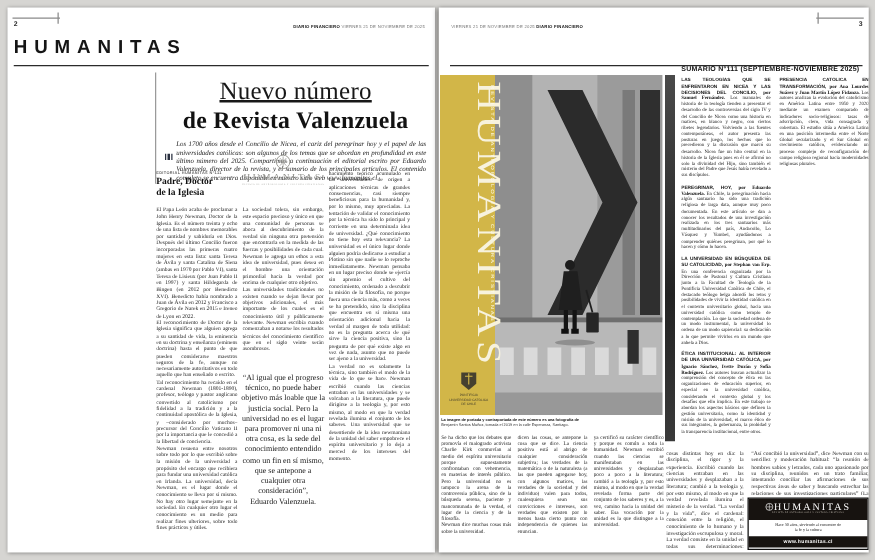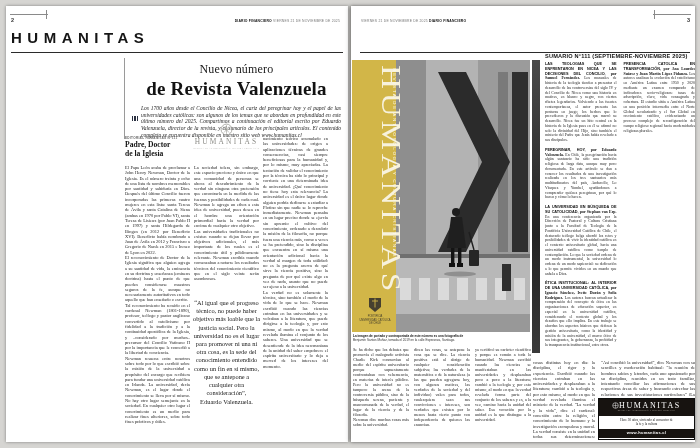--- a/index.html
+++ b/index.html
@@ -18,21 +18,21 @@
   .tophead { position:absolute; top:13px; font:3.4px "Liberation Sans",sans-serif; color:#777; letter-spacing:.2px; }
   .tophead b { color:#111; }
 
   .section-title { position:absolute; top:23px; left:5px;
     font:700 15px "Liberation Sans",sans-serif; letter-spacing:5.5px; color:#151515; }
   .rule { position:absolute; border-top:1.2px solid #2b2b2b; }
 
   
   .head-block { position:absolute; top:52px; left:118px; width:219px;
     border-left:1px solid #9a9a9a; padding:4px 2px 0 7px; }
-  .title1 { font-size:12px; font-weight:400; text-align:center; letter-spacing:.2px; color:#181818; }
+  .title1 { font-size:20px; font-weight:400; text-align:center; letter-spacing:.2px; color:#181818;text-decoration:underline; }
   .title2 { font-size:19px; font-weight:700; text-align:center; letter-spacing:.2px; color:#121212; margin-top:1px; }
   .lede-wrap { position:relative; margin-top:5px; padding-left:9px; }
   .lede-marker { position:absolute; left:0; top:2px; }
   .lede-marker i { display:inline-block; width:1.4px; height:4.6px; background:#2a3040; margin-right:.9px; }
   .lede { font-style:italic; font-size:5.5px; line-height:6.7px; text-align:justify; color:#222; }
 
   .kicker { position:absolute; top:130px; left:119px; width:65px;
     font:700 3.1px "Liberation Sans",sans-serif; letter-spacing:.3px; color:#666; }
   .subhead { position:absolute; top:135px; left:119px; width:65px;
     font-size:7.6px; font-weight:700; line-height:8.6px; color:#111; white-space:pre-line; }

